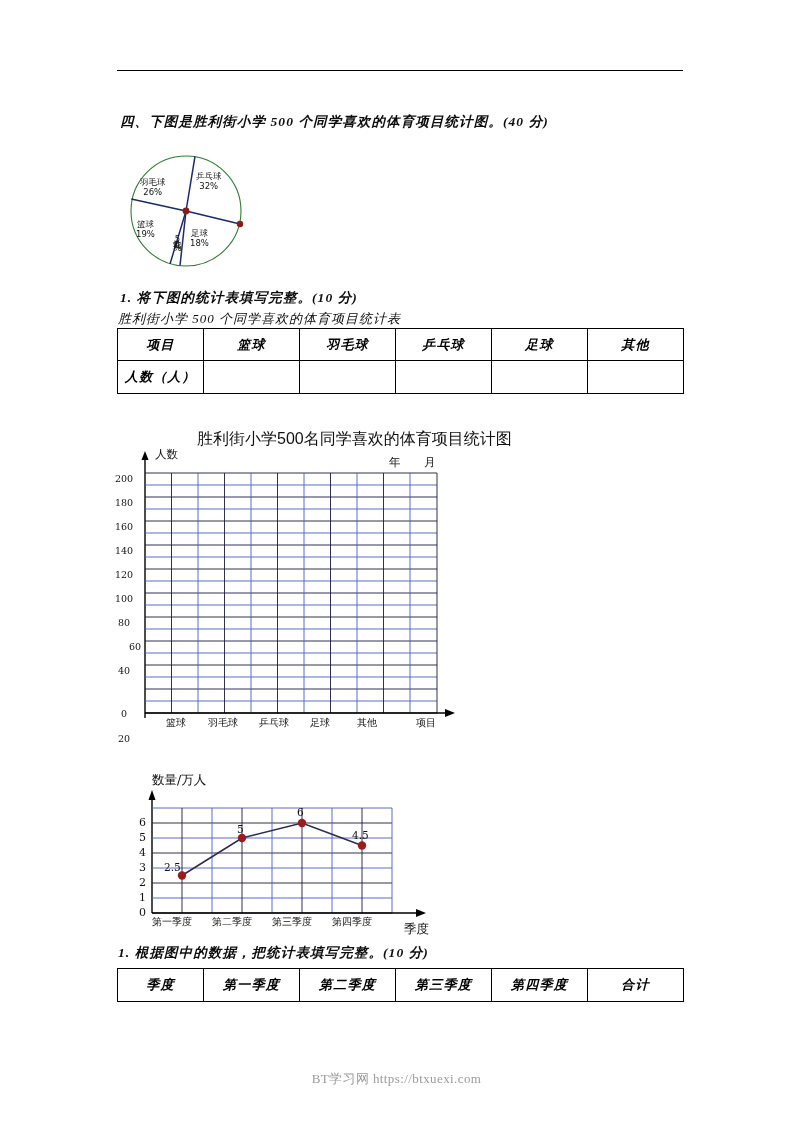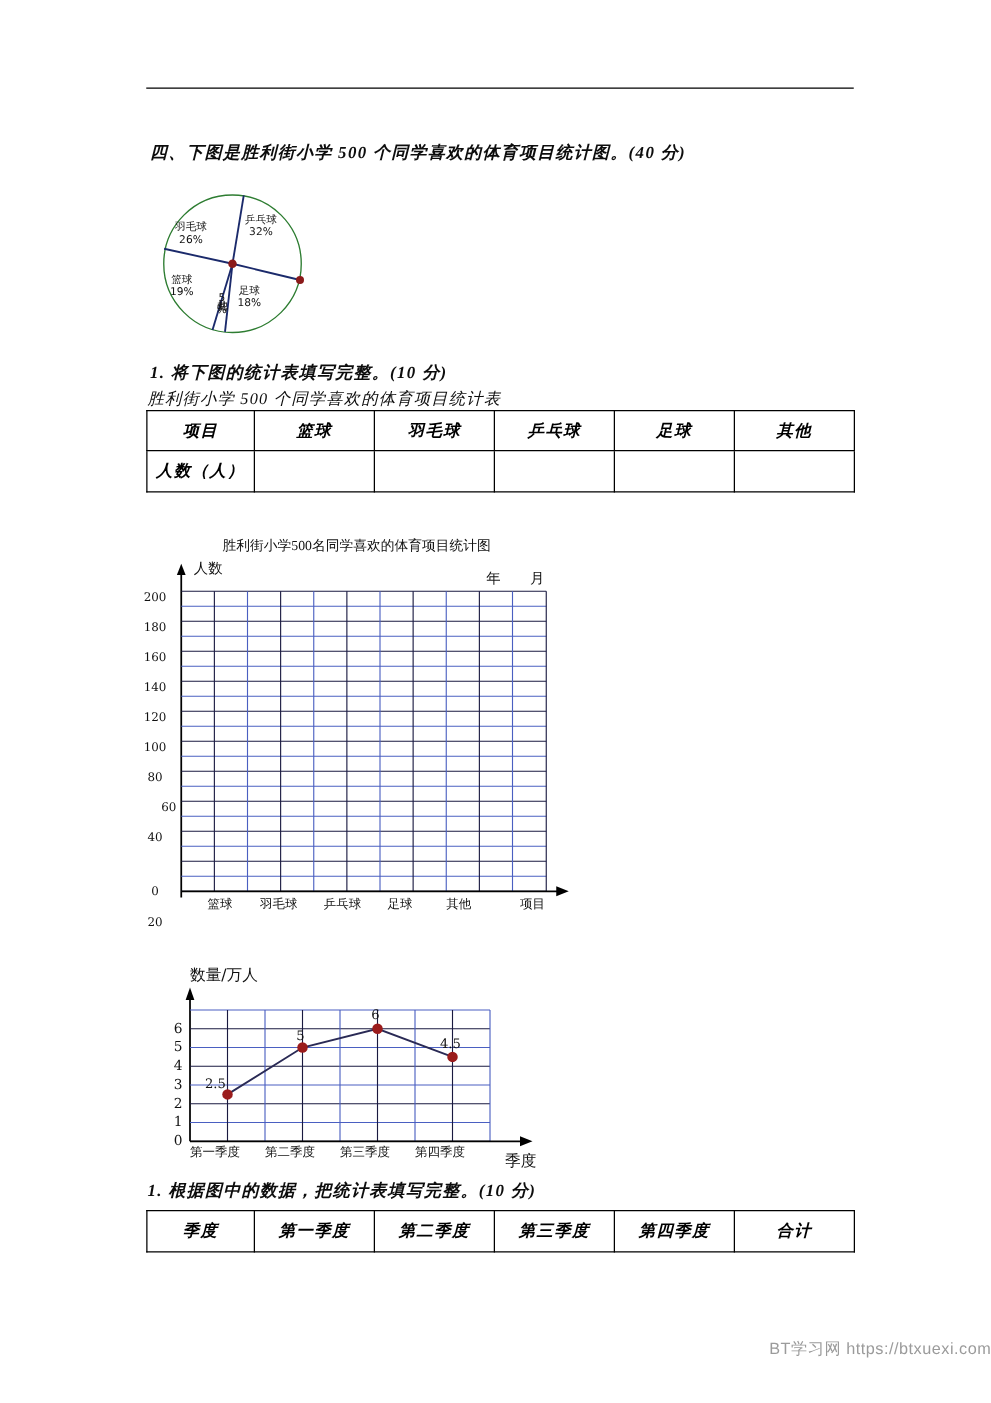--- a/index.html
+++ b/index.html
@@ -68,24 +68,25 @@
     font-size: 13px;
     font-style: italic;
     font-weight: 600;
     letter-spacing: 1.2px;
     font-family: "Liberation Serif", "DejaVu Serif", serif;
   }
 
   
   .chart-title {
     position: absolute;
-    font-size: 11px;
-    font-family: Liberation Serif, serif;
-    color: #111;
-    white-space: nowrap;
+    font-size: 16px;
+    font-family: Liberation Sans, sans-serif;
+    color: #111;
+    white-space: nowrap;
+    margin-left: 19px;
   }
   .axis-label {
     position: absolute;
     font-size: 11.5px;
     font-family: "DejaVu Sans", sans-serif;
     color: #111;
     white-space: nowrap;
   }
   .tick-label {
     position: absolute;
@@ -123,23 +124,23 @@
     color: #111;
     white-space: nowrap;
   }
 
   
   .footer {
     position: absolute;
     left: 0;
     top: 1070px;
     width: 793px;
-    text-align: right;
+    text-align: center;
     font-size: 13px;
-    font-family: Liberation Sans, sans-serif;
+    font-family: Liberation Serif, serif;
     color: #9b9b9b;
     letter-spacing: 0.4px;
   }
 
   svg { display: block; }
 </style>
 </head>
 <body>
 
 <div class="page">

